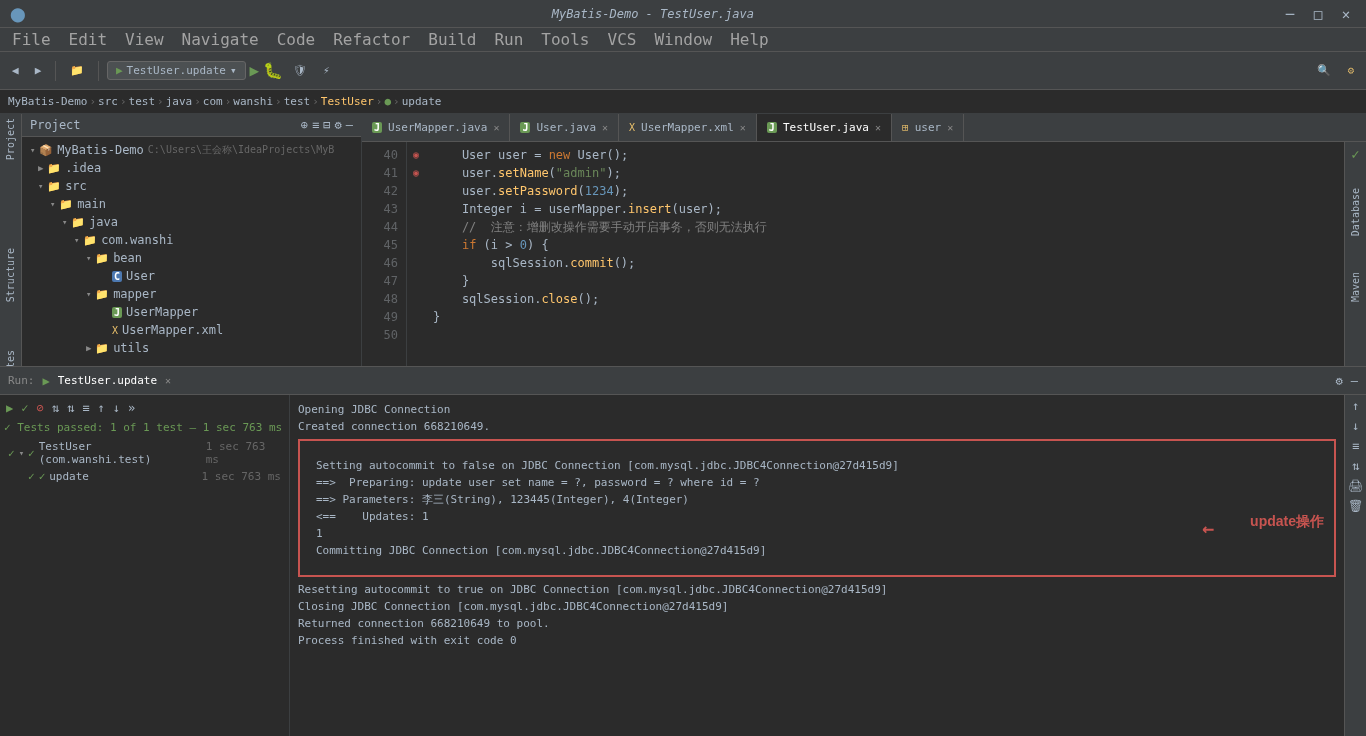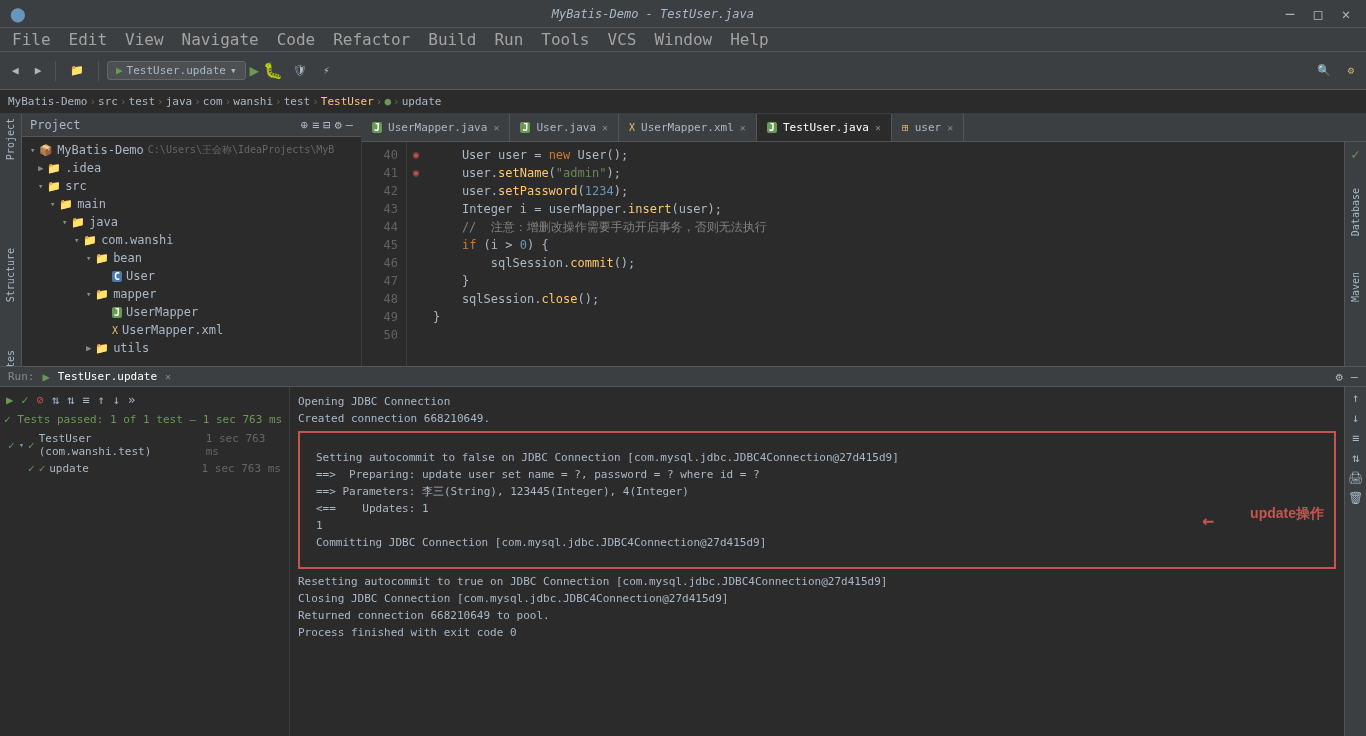--- a/index.html
+++ b/index.html
@@ -66,21 +66,21 @@
     .kw { color: #cc7832; }
     .str { color: #6a8759; }
     .num { color: #6897bb; }
     .comment { color: #808080; }
     .method { color: #ffc66d; }
     .var { color: #a9b7c6; }
     .type { color: #a9b7c6; }
 
     
     .run-panel { height: 370px; background: #2b2b2b; border-top: 1px solid #555; display: flex; flex-direction: column; }
-    .run-header { background: #3c3f41; padding: 4px 8px; display: flex; align-items: center; gap: 8px; border-bottom: 1px solid #555; height: 20px; }
+    .run-header { background: #3c3f41; padding: 4px 8px; display: flex; align-items: center; gap: 8px; border-bottom: 1px solid #555; height: 28px; }
     .run-tab { color: #a9b7c6; font-size: 11px; display: flex; align-items: center; gap: 4px; cursor: pointer; }
     .run-tab.active { color: #fff; }
 
     .run-body { flex: 1; display: flex; overflow: hidden; }
 
     
     .test-tree { width: 290px; border-right: 1px solid #3c3f41; padding: 4px; font-size: 11px; overflow-y: auto; }
     .test-toolbar { display: flex; align-items: center; gap: 4px; margin-bottom: 4px; flex-wrap: wrap; }
     .test-btn { color: #a9b7c6; font-size: 12px; cursor: pointer; padding: 2px; }
     .test-item { display: flex; align-items: center; gap: 4px; padding: 2px 4px; cursor: pointer; }

